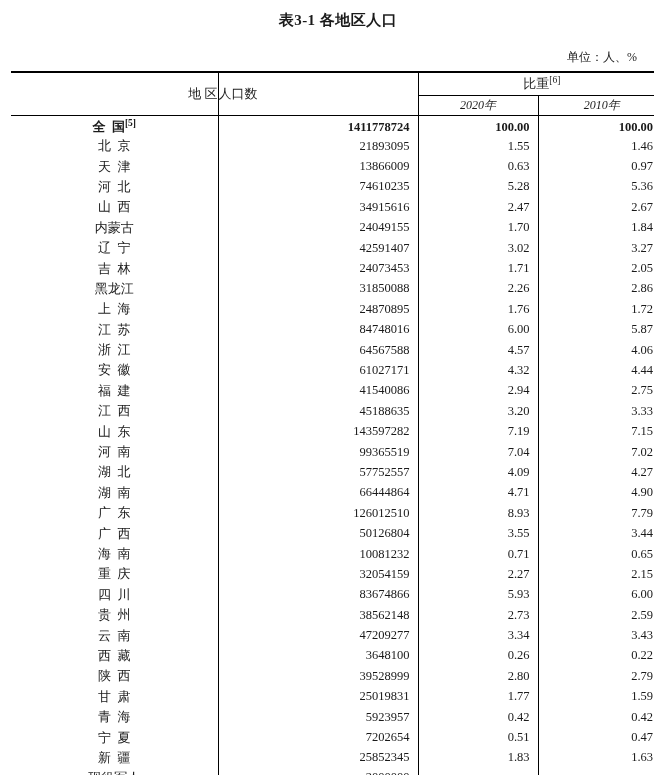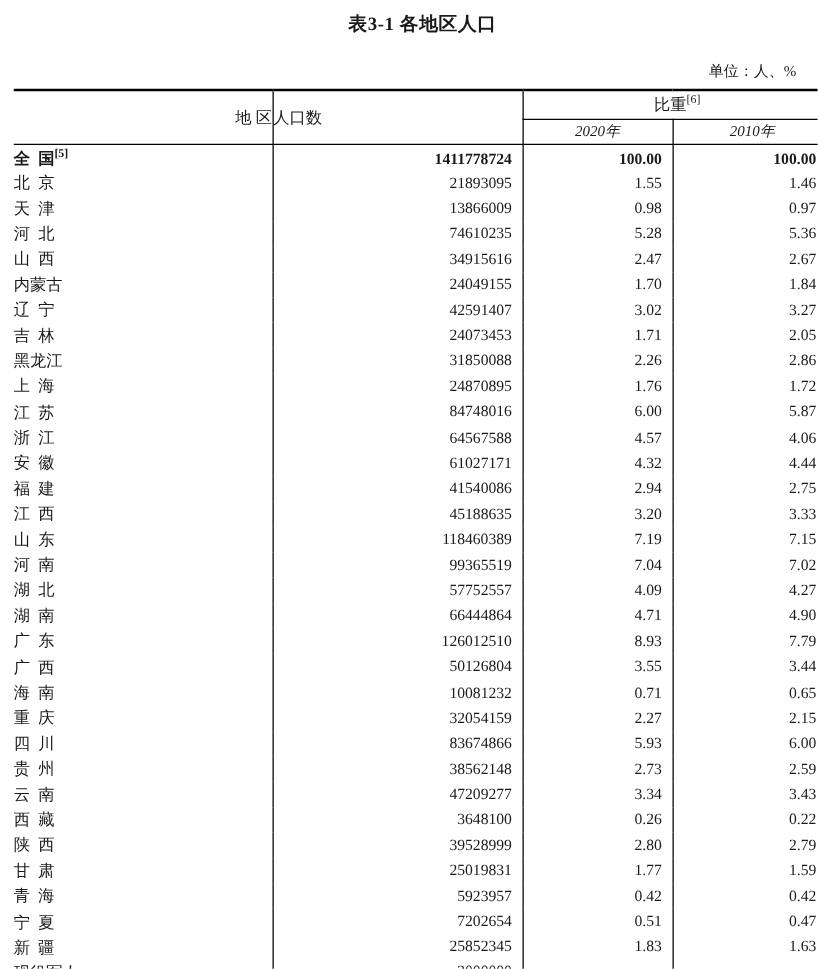--- a/index.html
+++ b/index.html
@@ -95,21 +95,21 @@
   sup.fn {
     font-size: 9.5px;
     vertical-align: super;
     line-height: 0;
   }
 
   tbody tr { height: 20.4px; }
   tbody tr.first-row td { padding-top: 2px; }
 
   td.region {
-    text-align: left;
+    text-align: center;
     border-right: 1.1px solid #000;
     font-size: 13px;
     white-space: pre;
   }
   td.pop {
     text-align: right;
     padding-right: 8px;
     border-right: 1.1px solid #000;
   }
   td.p2020 {
@@ -162,21 +162,21 @@
         </tr>
         <tr>
           <td class="region">北  京</td>
           <td class="pop">21893095</td>
           <td class="p2020">1.55</td>
           <td class="p2010">1.46</td>
         </tr>
         <tr>
           <td class="region">天  津</td>
           <td class="pop">13866009</td>
-          <td class="p2020">0.98</td>
+          <td class="p2020">0.63</td>
           <td class="p2010">0.97</td>
         </tr>
         <tr>
           <td class="region">河  北</td>
           <td class="pop">74610235</td>
           <td class="p2020">5.28</td>
           <td class="p2010">5.36</td>
         </tr>
         <tr>
           <td class="region">山  西</td>
@@ -239,21 +239,21 @@
           <td class="p2010">2.75</td>
         </tr>
         <tr>
           <td class="region">江  西</td>
           <td class="pop">45188635</td>
           <td class="p2020">3.20</td>
           <td class="p2010">3.33</td>
         </tr>
         <tr>
           <td class="region">山  东</td>
-          <td class="pop">118460389</td>
+          <td class="pop">143597282</td>
           <td class="p2020">7.19</td>
           <td class="p2010">7.15</td>
         </tr>
         <tr>
           <td class="region">河  南</td>
           <td class="pop">99365519</td>
           <td class="p2020">7.04</td>
           <td class="p2010">7.02</td>
         </tr>
         <tr>

